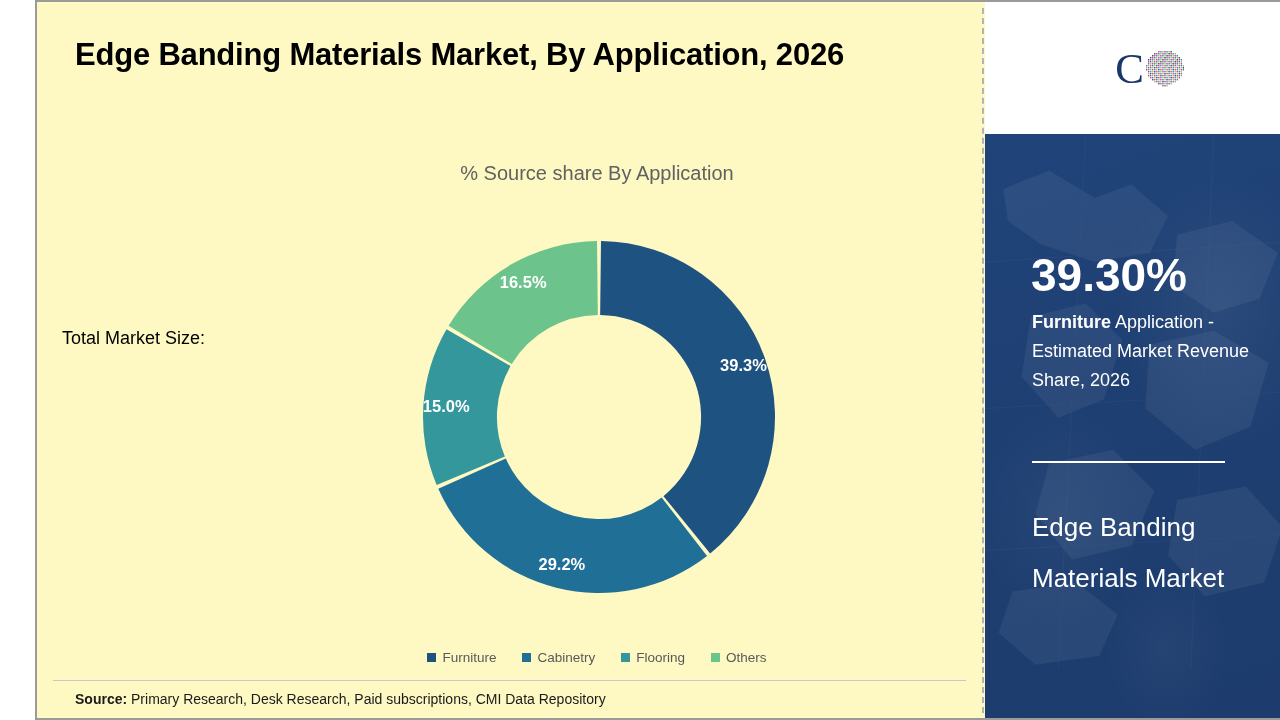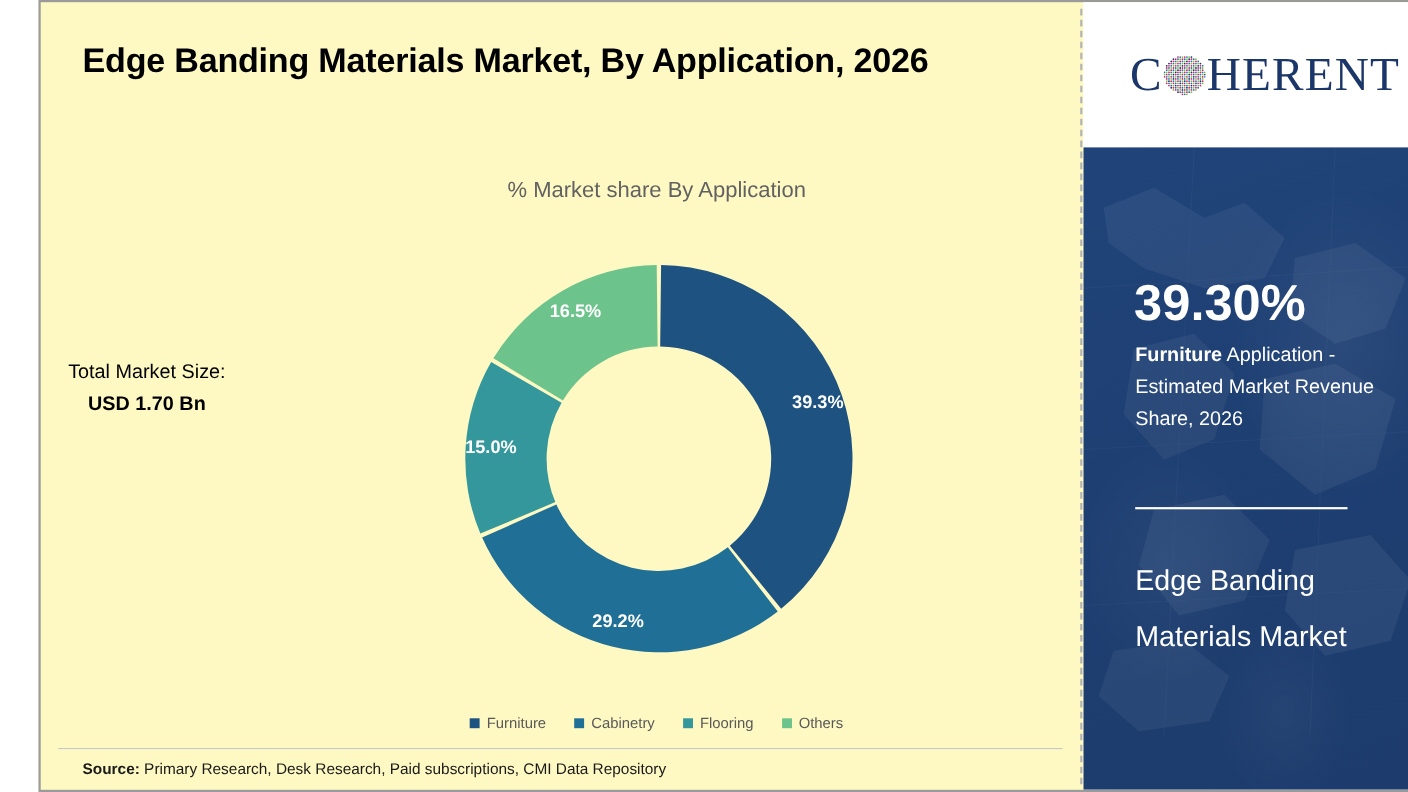--- a/index.html
+++ b/index.html
@@ -244,25 +244,24 @@
 </style>
 </head>
 <body>
 
 <div id="page">
 
   <div id="left-panel">
 
     <div id="page-title">Edge Banding Materials Market, By Application, 2026</div>
 
-    <div id="chart-subtitle">% Market share By Application</div>
+    <div id="chart-subtitle">% Source share By Application</div>
 
     <div id="market-size-block">
       <div>Total Market Size:</div>
-      <div id="market-size-value">USD 1.70 Bn</div>
     </div>
 
     <div id="donut-wrap">
       <svg id="donut-svg" viewBox="0 0 368 368">
         <g id="donut-slices">
             <path d="M 185.99661383598556 8.011325554199516 A 176 176 0 0 1 295.1657282666903 320.4484549525438 L 248.47612239468037 263.1401038724754 A 102.08 102.08 0 0 0 185.15803602487162 81.92656882143572 Z" fill="#1d5281"></path>
             <path d="M 292.0414636316 322.9353883513544 A 176 176 0 0 1 23.278530932748254 255.72593241544126 L 90.78154794099399 225.60104080095593 A 102.08 102.08 0 0 0 246.664048906328 264.58252524378554 Z" fill="#1f6f96"></path>
             <path d="M 21.69262898600053 252.06112924808053 A 176 176 0 0 1 31.502792494007622 96.13304544440894 L 95.55161964652443 133.03716635775717 A 102.08 102.08 0 0 0 89.86172481188031 223.4754549638867 Z" fill="#33979b"></path>
             <path d="M 33.53551076156123 92.69590656374848 A 176 176 0 0 1 182.00338616401442 8.011325554199516 L 182.84196397512835 81.92656882143572 A 102.08 102.08 0 0 0 96.73059624170553 131.04362580697412 Z" fill="#6cc48c"></path>
           </g>
@@ -556,21 +555,20 @@
               <circle cx="17.85" cy="36.6" r="0.85" fill="#2b6cb5"></circle>
               <circle cx="20" cy="36.6" r="0.85" fill="#7cbf42"></circle>
               <circle cx="22.15" cy="36.6" r="0.85" fill="#d6236a"></circle>
               <circle cx="24.3" cy="36.6" r="0.85" fill="#2b6cb5"></circle>
               <circle cx="26.45" cy="36.6" r="0.85" fill="#7cbf42"></circle>
               <circle cx="17.85" cy="38.7" r="0.85" fill="#d6236a"></circle>
               <circle cx="20" cy="38.7" r="0.85" fill="#2b6cb5"></circle>
               <circle cx="22.15" cy="38.7" r="0.85" fill="#7cbf42"></circle>
             </g>
         </svg>
-        <span>HERENT</span>
       </div>
     </div>
 
     <div id="blue-panel">
       <svg id="map-texture" viewBox="0 0 330 584" preserveAspectRatio="xMidYMid slice">
         <g fill="#ffffff" opacity="0.55">
           <path d="M20 60 L70 40 L120 70 L160 55 L200 90 L180 130 L120 140 L60 120 L25 95 Z"></path>
           <path d="M210 110 L270 95 L320 130 L300 180 L250 195 L205 165 Z"></path>
           <path d="M50 200 L110 185 L150 225 L130 290 L80 310 L40 265 Z"></path>
           <path d="M180 230 L250 215 L310 250 L290 320 L230 345 L175 300 Z"></path>

